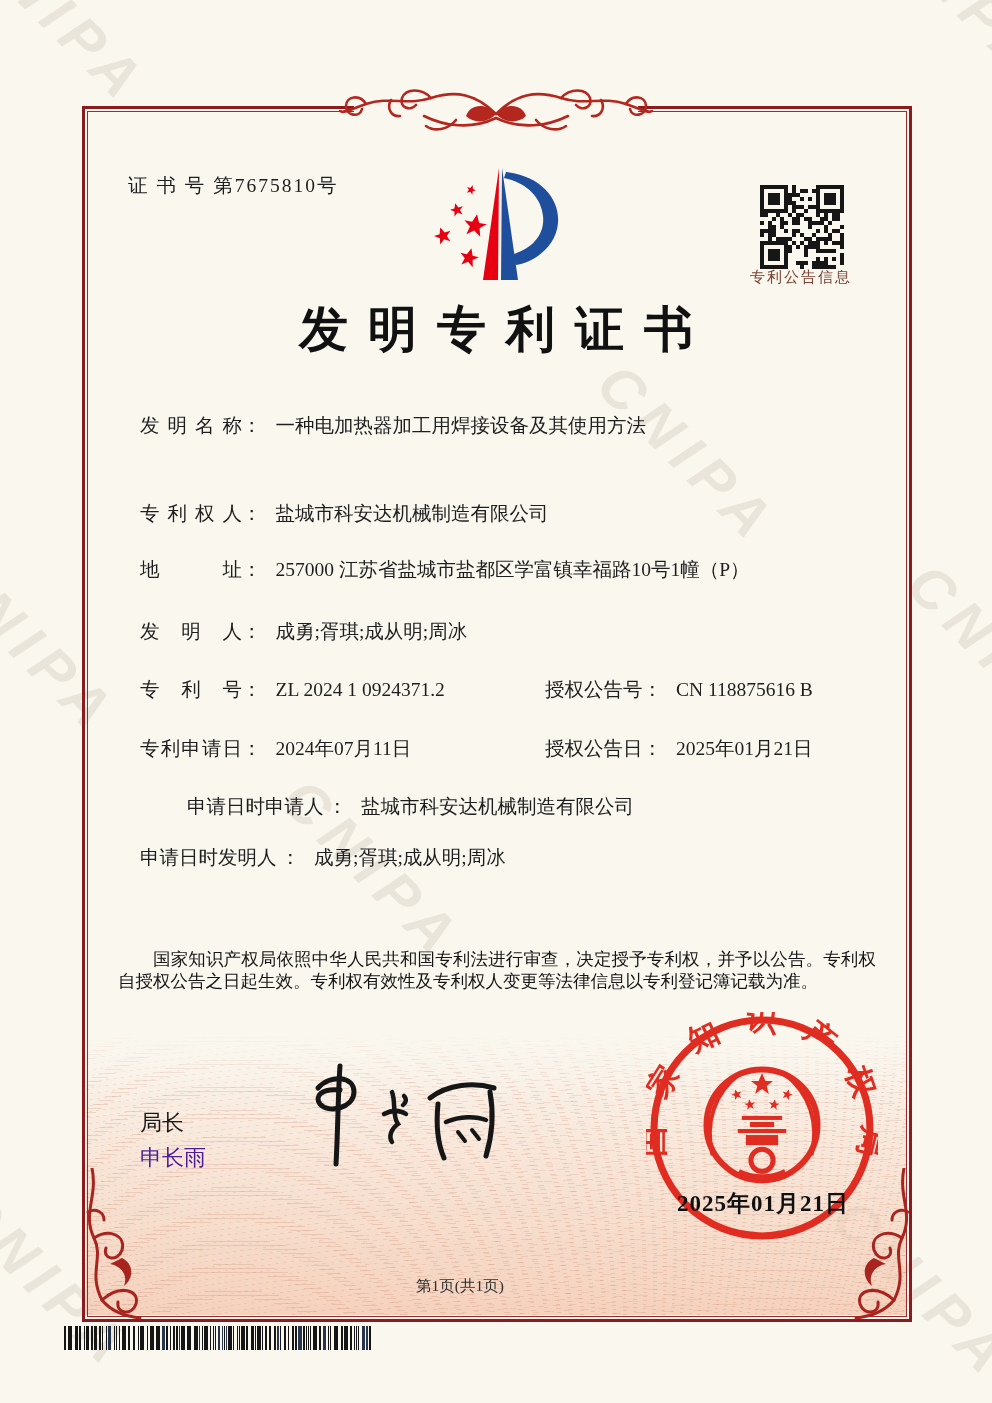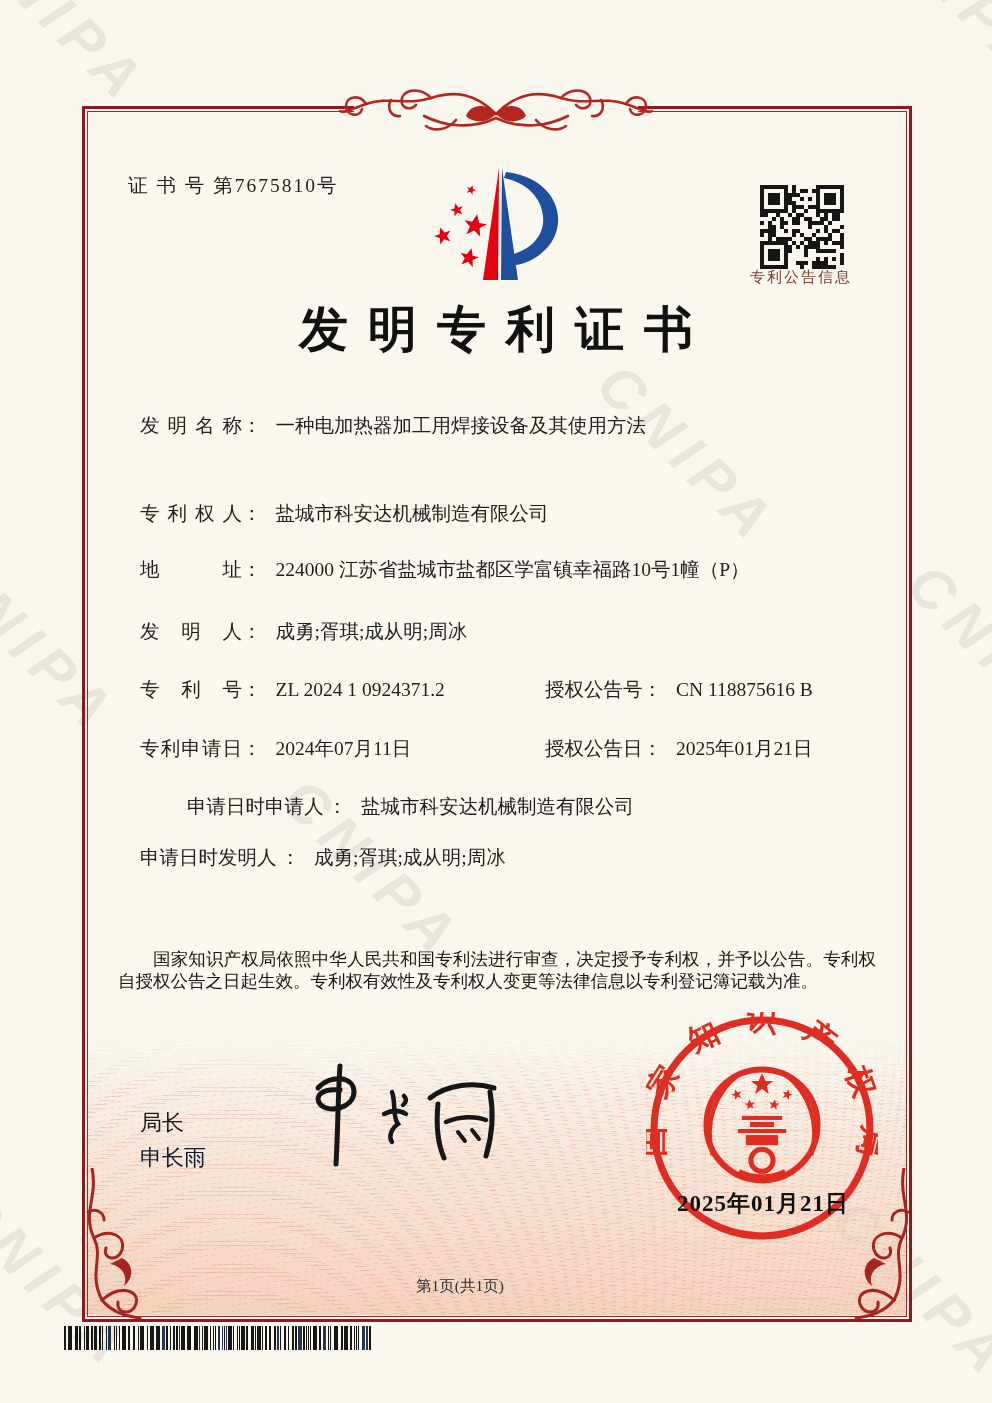--- a/index.html
+++ b/index.html
@@ -41,21 +41,21 @@
   .fcolon{display:inline-block;margin-right:14px;}
   .flabel2{display:inline-block;margin-right:4px;}
   .rpair{position:absolute;left:405px;top:0;}
 
   .statement{position:absolute;left:118px;top:948px;width:758px;font-size:17.5px;line-height:22px;
              text-indent:2em;text-align:justify;color:#151515;z-index:4;}
 
   .dir-title{position:absolute;left:140px;top:1108px;font-size:22px;z-index:4;
              font-family:"Liberation Sans",sans-serif;color:#1a1a1a;}
   .dir-name{position:absolute;left:140px;top:1143px;font-size:22px;z-index:4;
-            font-family:"Liberation Sans",sans-serif;color:#0f172a;}
+            font-family:"Liberation Sans",sans-serif;color:#4c1d95;}
   .sig{position:absolute;left:288px;top:1058px;z-index:4;}
 
   .seal{position:absolute;left:646px;top:1012px;z-index:4;opacity:.95;}
   .seal-date{position:absolute;left:650px;top:1188px;width:226px;text-align:center;font-size:23px;
              font-weight:bold;letter-spacing:1px;color:#101010;z-index:4;}
 
   .pagefoot{position:absolute;left:0;top:1276px;width:920px;text-align:center;font-size:15.5px;
             color:#2e2e2e;z-index:4;}
   .barcode{position:absolute;left:64px;top:1326px;z-index:2;}
 </style>
@@ -284,21 +284,21 @@
 
   <div class="title">发明专利证书</div>
 
   <div class="row" style="top:500px;">
     <span class="flabel">专利权人</span><span class="fcolon">：</span><span>盐城市科安达机械制造有限公司</span>
   </div>
   <div class="row" style="top:412px;">
     <span class="flabel">发明名称</span><span class="fcolon">：</span><span>一种电加热器加工用焊接设备及其使用方法</span>
   </div>
   <div class="row" style="top:556px;">
-    <span class="flabel">地址</span><span class="fcolon">：</span><span>224000 江苏省盐城市盐都区学富镇幸福路10号1幢（P）</span>
+    <span class="flabel">地址</span><span class="fcolon">：</span><span>257000 江苏省盐城市盐都区学富镇幸福路10号1幢（P）</span>
   </div>
   <div class="row" style="top:618px;">
     <span class="flabel">发明人</span><span class="fcolon">：</span><span>成勇;胥琪;成从明;周冰</span>
   </div>
   <div class="row" style="top:676px;">
     <span class="flabel">专利号</span><span class="fcolon">：</span><span>ZL 2024 1 0924371.2</span>
     <span class="rpair"><span>授权公告号</span><span class="fcolon">：</span><span>CN 118875616 B</span></span>
   </div>
   <div class="row" style="top:735px;">
     <span class="flabel">专利申请日</span><span class="fcolon">：</span><span>2024年07月11日</span>

